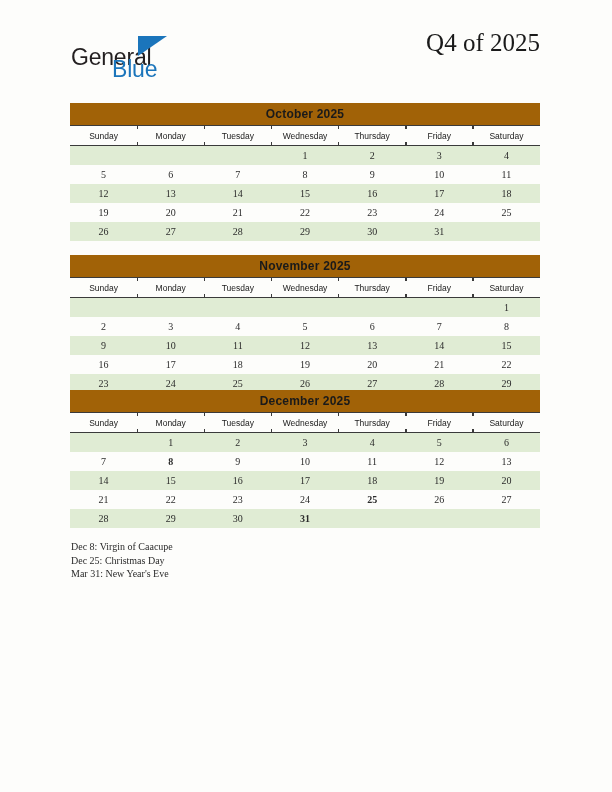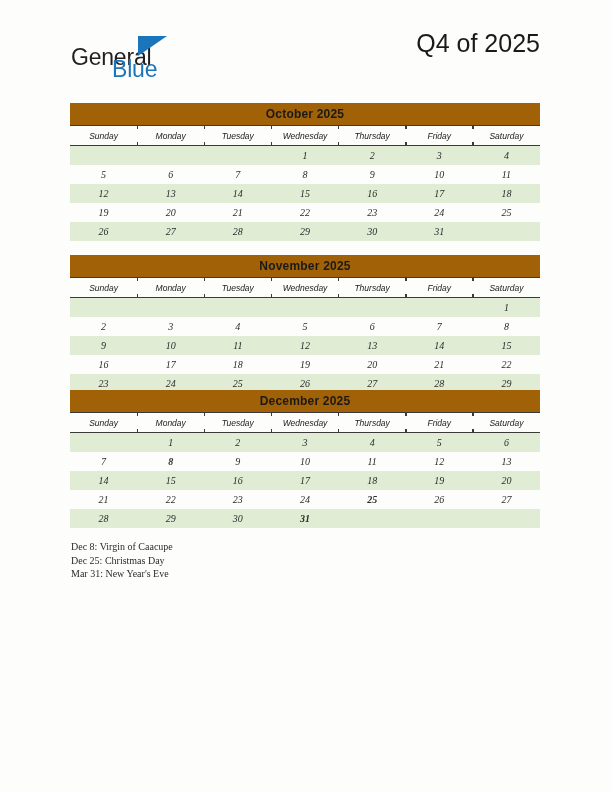--- a/index.html
+++ b/index.html
@@ -56,21 +56,21 @@
     letter-spacing: -0.2px;
     color: #1b75bb;
     white-space: nowrap;
   }
 
   .title-block {
     position: absolute;
     right: 72px;
     top: 28px;
     text-align: right;
-    font-family: Liberation Sans, sans-serif;
+    font-family: Liberation Serif, serif;
   }
   .title-quarter {
     font-size: 25px;
     color: #1a1a1a;
     line-height: 30px;
     white-space: nowrap;
   }
   .title-country {
     font-size: 19px;
     color: #1a1a1a;
@@ -98,21 +98,20 @@
     font-weight: bold;
     font-size: 12px;
     color: #1a1a1a;
     letter-spacing: 0.2px;
   }
 
   table.cal {
     width: 470px;
     border-collapse: collapse;
     table-layout: fixed;
-    font-style: italic;
   }
   table.cal th {
     height: 17px;
     font-family: "Liberation Sans", sans-serif;
     font-weight: normal;
     font-size: 8.5px;
     color: #1a1a1a;
     text-align: center;
     border-top: 1.4px solid #3a3a3a;
     border-bottom: 1.4px solid #3a3a3a;

